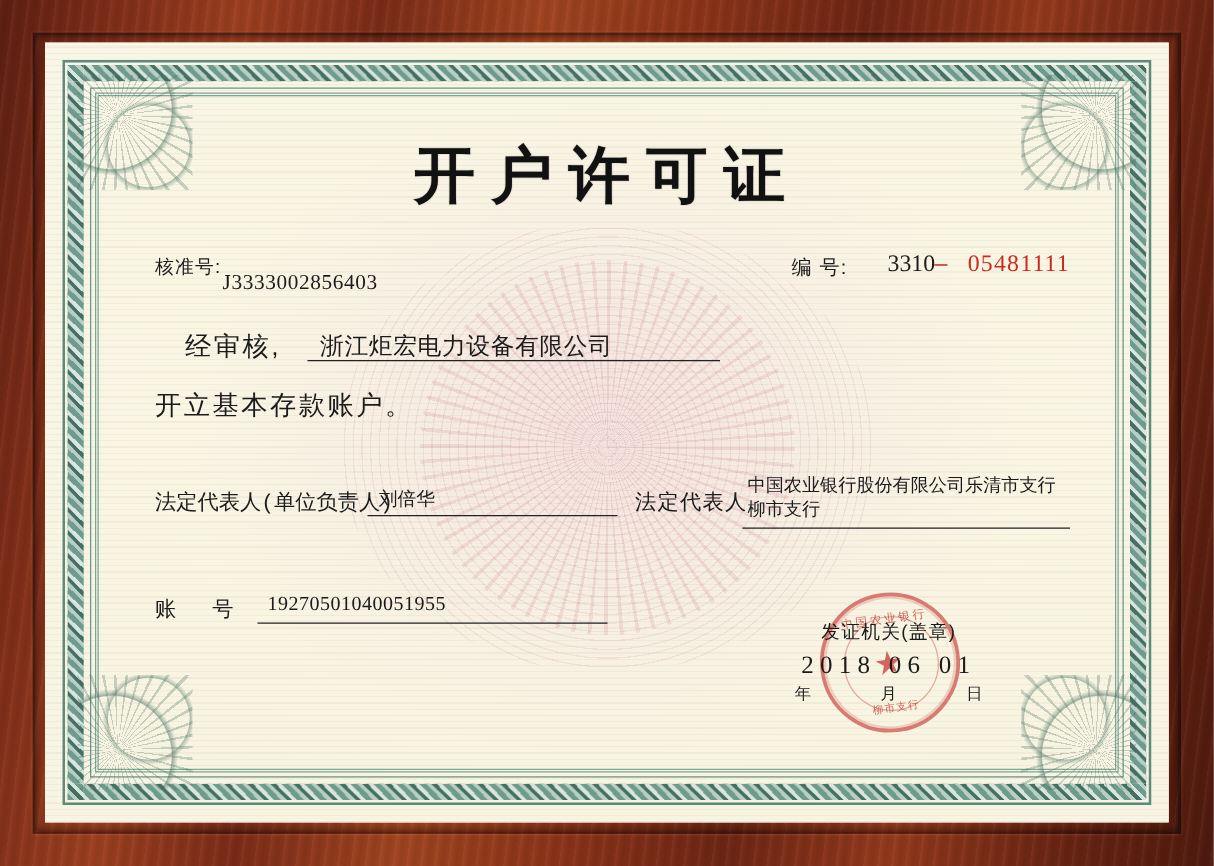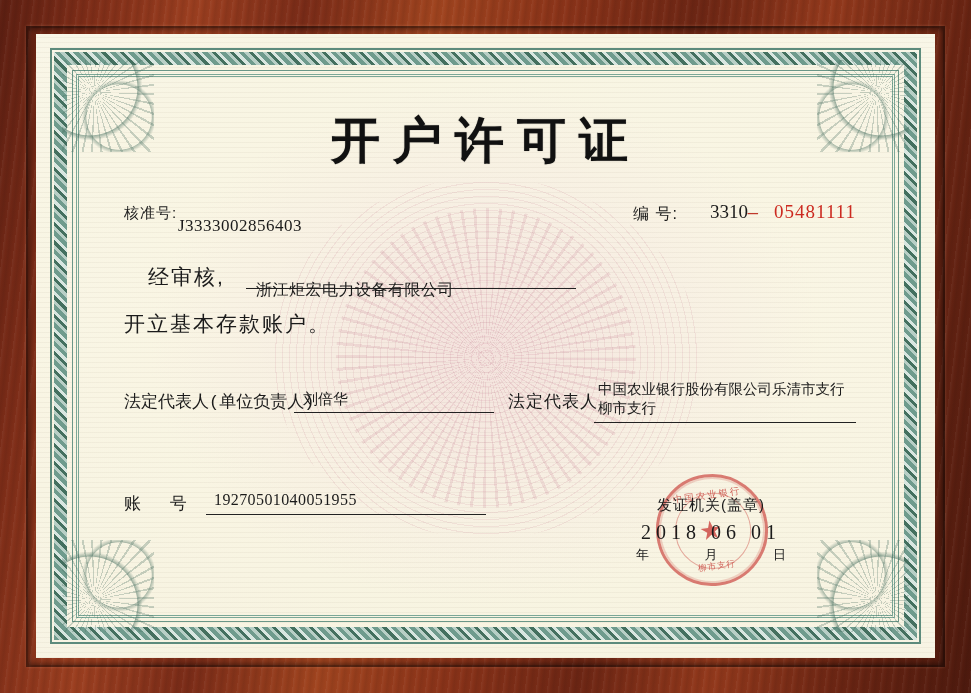--- a/index.html
+++ b/index.html
@@ -229,22 +229,22 @@
     position: absolute; left: 52px; top: 3px;
     font-size: 21px; letter-spacing: 2px;
   }
   .company-slot {
     position: absolute; left: 150px; top: 0px;
     width: 330px;
     border-bottom: 1px solid #222;
     height: 28px;
   }
   .company-name {
-    position: absolute; left: 160px; top: 20px;
-    font-size: 16px;
+    position: absolute; left: 160px; top: 4px;
+    font-size: 19px;
     letter-spacing: .5px;
     text-align: right;
   }
   .t-qualify {
     position: absolute; left: 500px; top: 3px;
     font-size: 21px; letter-spacing: 2px;
   }
   .body-line2 {
     position: relative;
     margin-top: 14px;
@@ -287,21 +287,21 @@
   }
   .bank-value {
     position: absolute; left: 502px; top: -6px;
     width: 258px;
     font-size: 14.5px;
     line-height: 19px;
   }
 
   .row-acct {
     position: relative;
-    margin-top: 62px;
+    margin-top: 46px;
     height: 34px;
   }
   .acct-label {
     position: absolute; left: 28px; top: 4px;
     font-size: 17px; letter-spacing: 12px;
   }
   .acct-slot {
     position: absolute; left: 110px; top: 0;
     width: 280px;
     border-bottom: 1px solid #222;

